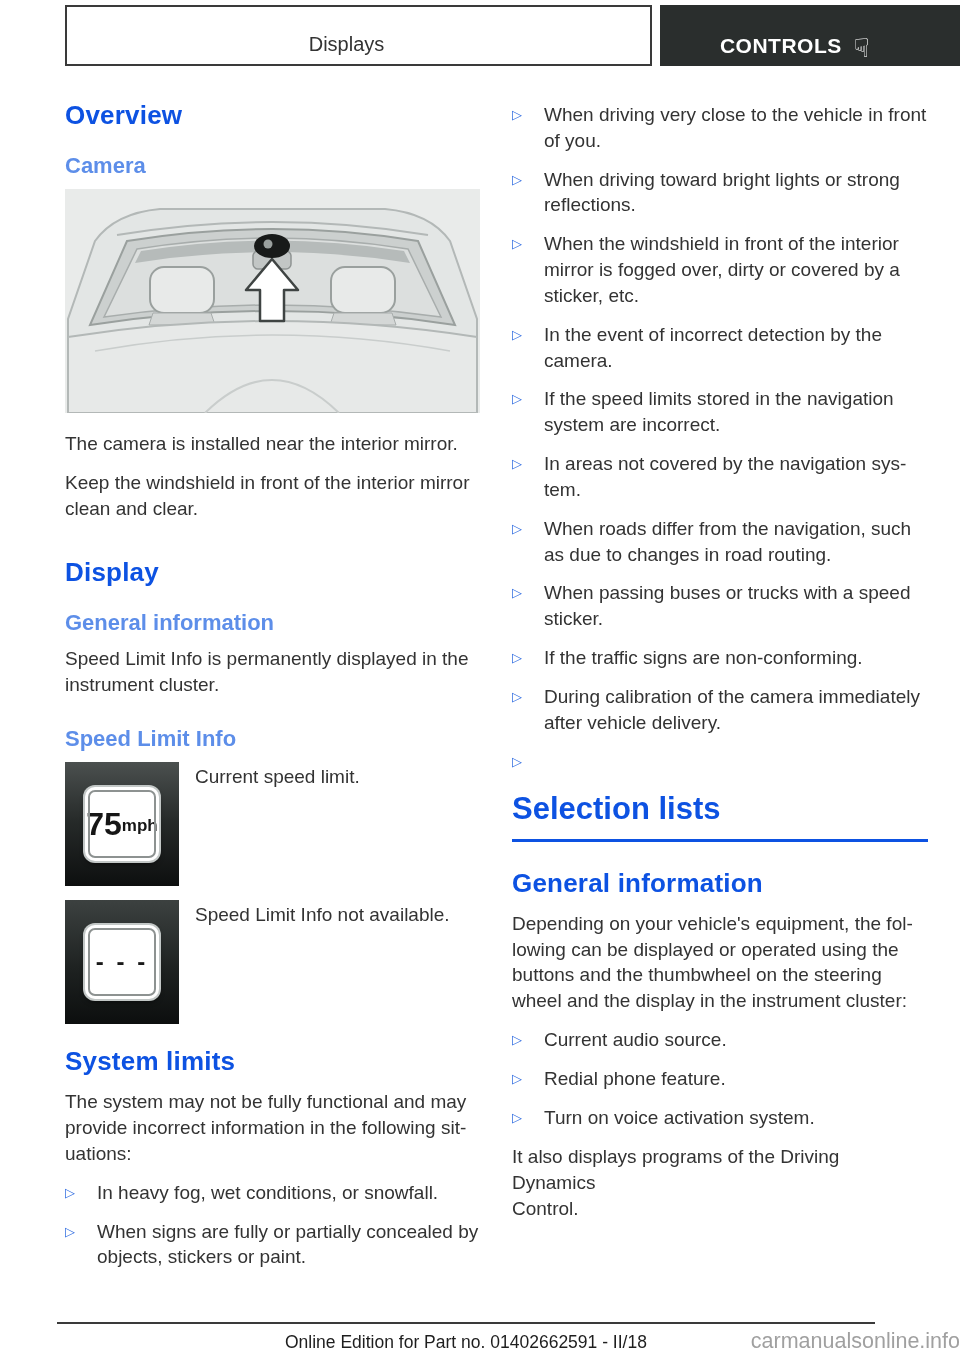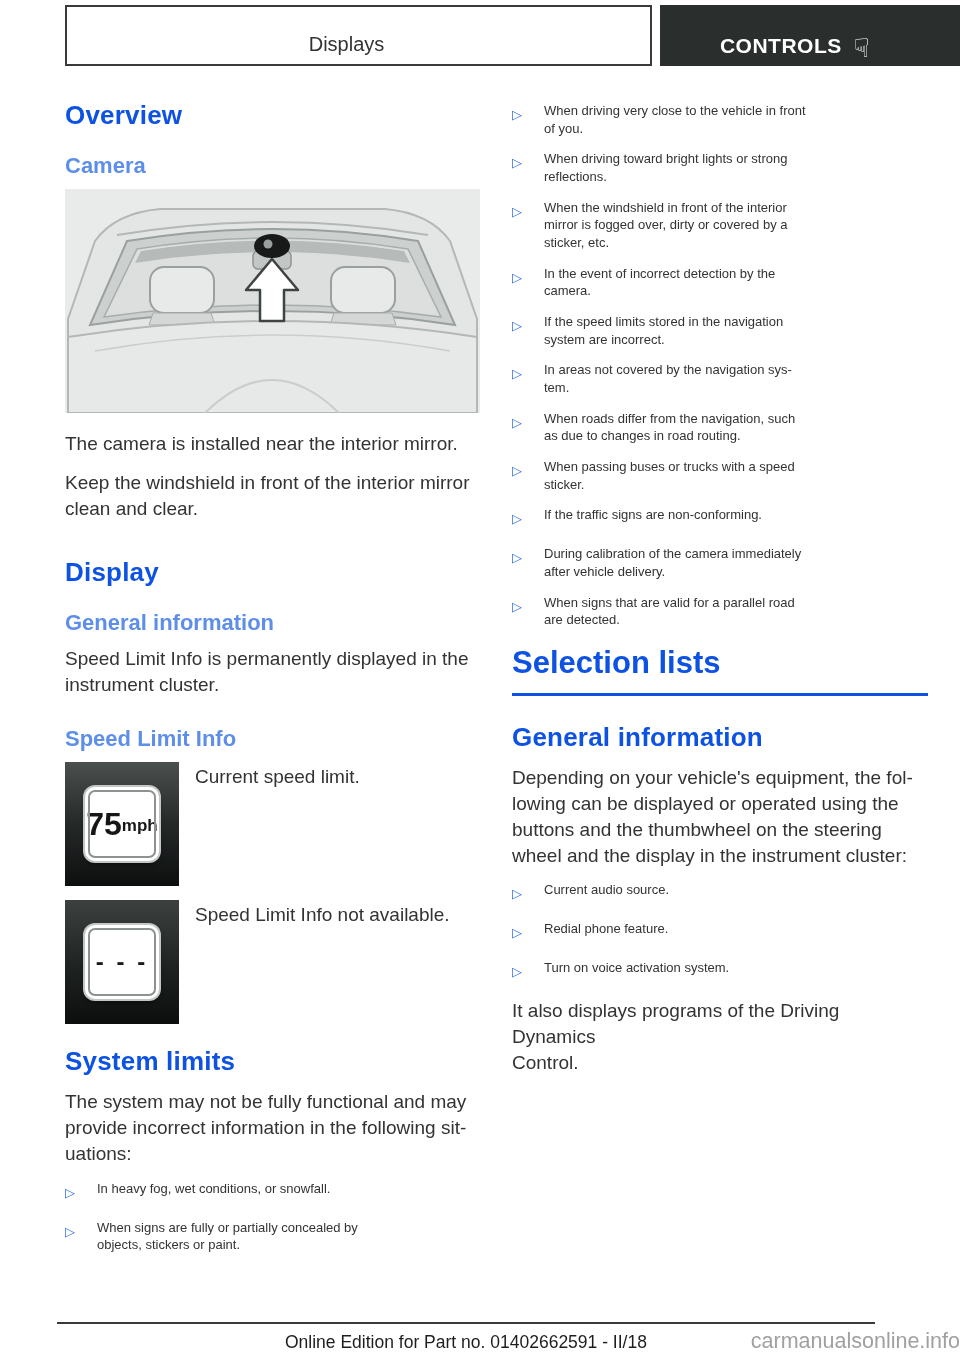--- a/index.html
+++ b/index.html
@@ -102,21 +102,21 @@
     align-items: flex-start;
     margin-bottom: 13px;
   }
   .bullet .tri {
     flex: 0 0 32px;
     color: #2f6ce0;
     font-size: 13px;
     line-height: 26px;
   }
   .bullet .btxt {
-    font-size: 13px;
+    font-size: 19px;
     line-height: 1.36;
     white-space: pre-line;
   }
 
   
   .media { display: flex; gap: 16px; margin: 8px 0 14px; }
   .tile {
     width: 114px;
     height: 124px;
     flex: 0 0 114px;
@@ -312,22 +312,20 @@
         <span class="tri">▷</span>
         <span class="btxt">If the traffic signs are non-conforming.</span>
       </div>
       <div class="bullet">
         <span class="tri">▷</span>
         <span class="btxt">During calibration of the camera immediately
 after vehicle delivery.</span>
       </div>
       <div class="bullet">
         <span class="tri">▷</span>
-        <span class="btxt">When signs that are valid for a parallel road
-are detected.</span>
       </div>
 
       <div class="h-chapter">Selection lists</div>
       <div class="h-strong" style="margin-top:26px;">General information</div>
       <p class="body-text">Depending on your vehicle's equipment, the fol-
 lowing can be displayed or operated using the
 buttons and the thumbwheel on the steering
 wheel and the display in the instrument cluster:</p>
 
       <div class="bullet">

